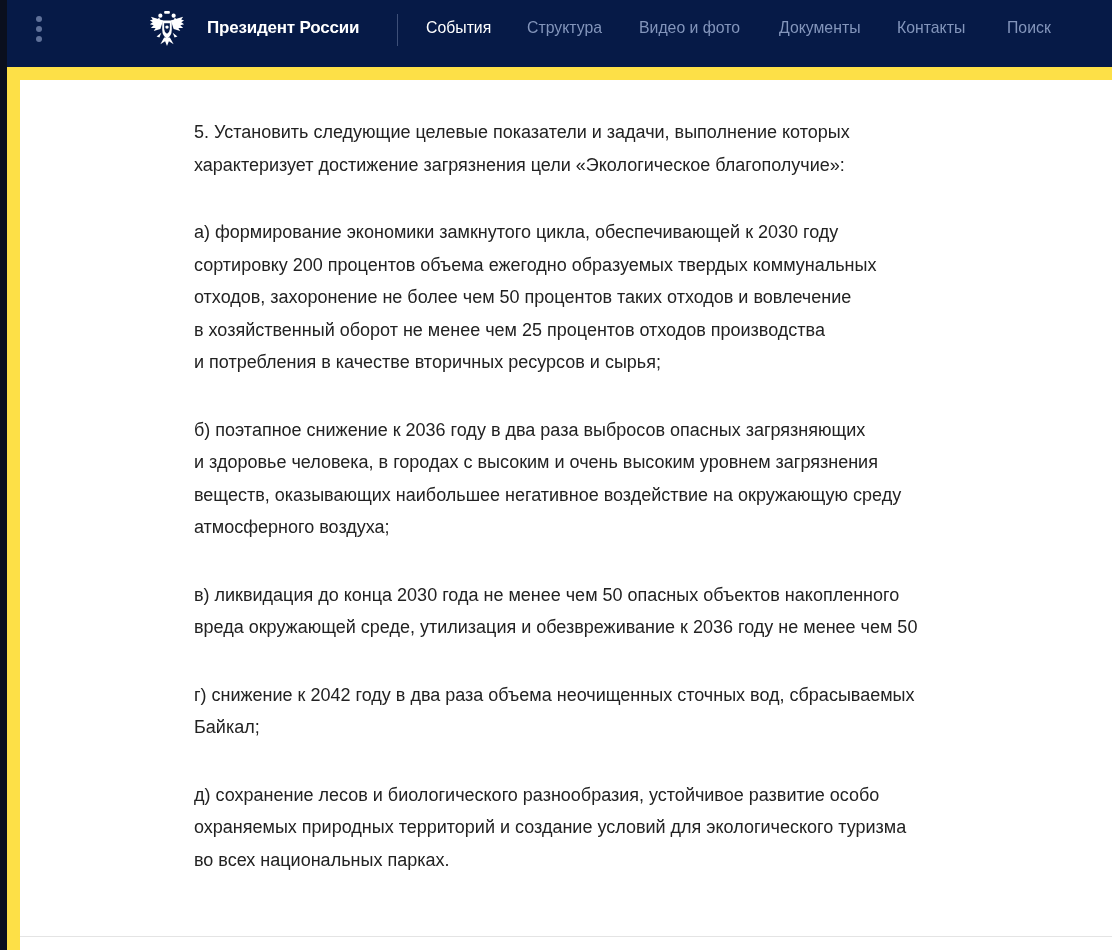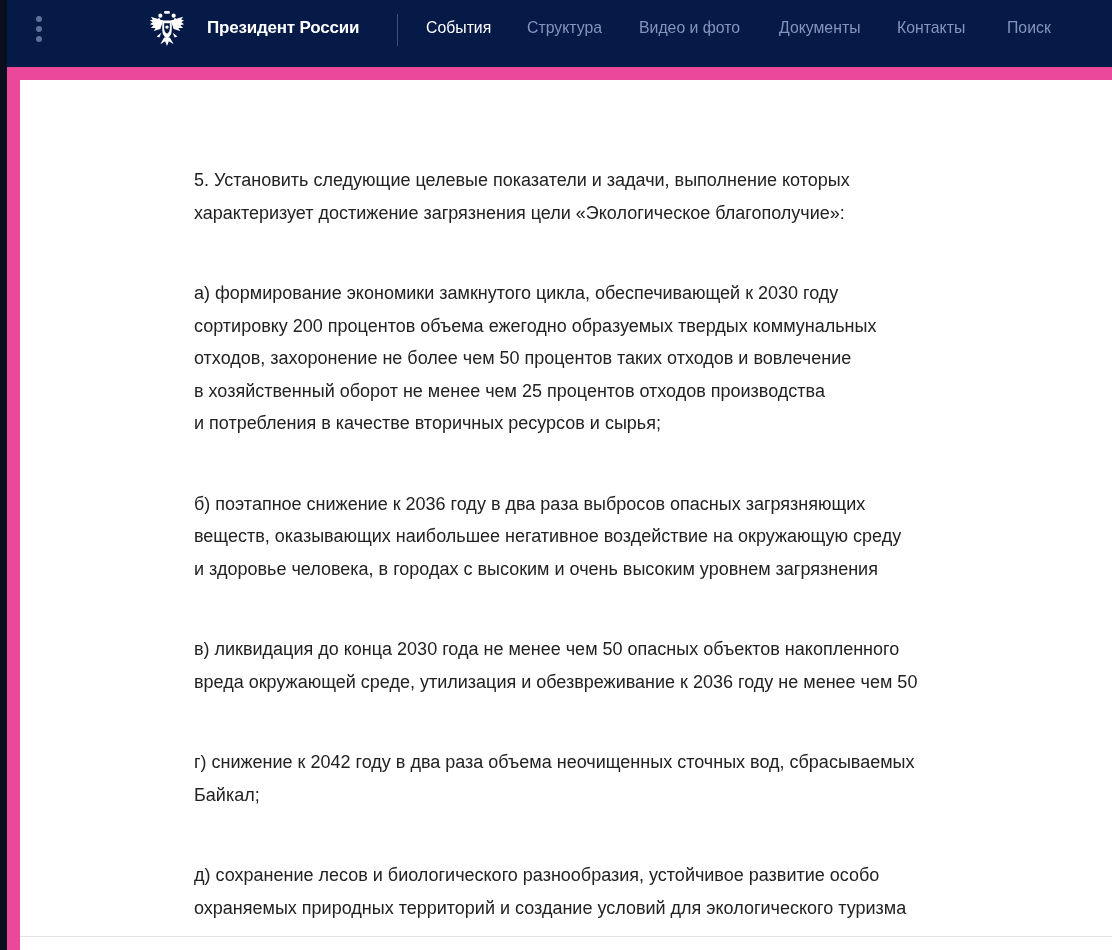--- a/index.html
+++ b/index.html
@@ -8,21 +8,21 @@
       background: #0b1020;
       font-family: "Liberation Sans", sans-serif;
       position: relative;
     }
     .left-edge {
       position: absolute; left: 0; top: 0; width: 7px; height: 950px;
       background: #0a0f1e;
     }
     .app {
       position: absolute; left: 7px; top: 0; width: 1105px; height: 950px;
-      background: #ec4899;
+      background: #fde047;
     }
     .header {
       position: absolute; left: 0; top: 0; width: 1105px; height: 67px;
       background: #061a47;
     }
     .menu-dots {
       position: absolute; left: 26px; top: 16px; width: 12px; height: 26px;
       display: flex; flex-direction: column; align-items: center; justify-content: space-between;
       cursor: pointer;
     }
@@ -63,21 +63,21 @@
     }
     .bottom-strip {
       position: absolute; left: 13px; top: 937px; width: 1092px; height: 13px;
       background: #ffffff;
     }
     .article {
       position: absolute; left: 174px; top: 36px; width: 860px;
       color: #222;
       font-size: 18px; line-height: 32.5px;
     }
-    .article p { margin-bottom: 35px; white-space: nowrap; margin-top: 48px; }
+    .article p { margin-bottom: 35px; white-space: nowrap; }
     .article p span.line { display: block; }
   </style>
 </head>
 <body>
 
 <div class="left-edge"></div>
 
 <div class="app">
 
   <header class="header">
@@ -136,22 +136,23 @@
       </p>
       <p>
         <span class="line">а) формирование экономики замкнутого цикла, обеспечивающей к 2030 году</span>
         <span class="line">сортировку 200 процентов объема ежегодно образуемых твердых коммунальных</span>
         <span class="line">отходов, захоронение не более чем 50 процентов таких отходов и вовлечение</span>
         <span class="line">в хозяйственный оборот не менее чем 25 процентов отходов производства</span>
         <span class="line">и потребления в качестве вторичных ресурсов и сырья;</span>
       </p>
       <p>
         <span class="line">б) поэтапное снижение к 2036 году в два раза выбросов опасных загрязняющих</span>
+        <span class="line">и здоровье человека, в городах с высоким и очень высоким уровнем загрязнения</span>
         <span class="line">веществ, оказывающих наибольшее негативное воздействие на окружающую среду</span>
-        <span class="line">и здоровье человека, в городах с высоким и очень высоким уровнем загрязнения</span>
+        <span class="line">атмосферного воздуха;</span>
       </p>
       <p>
         <span class="line">в) ликвидация до конца 2030 года не менее чем 50 опасных объектов накопленного</span>
         <span class="line">вреда окружающей среде, утилизация и обезвреживание к 2036 году не менее чем 50</span>
       </p>
       <p>
         <span class="line">г) снижение к 2042 году в два раза объема неочищенных сточных вод, сбрасываемых</span>
         <span class="line">Байкал;</span>
       </p>
       <p>

